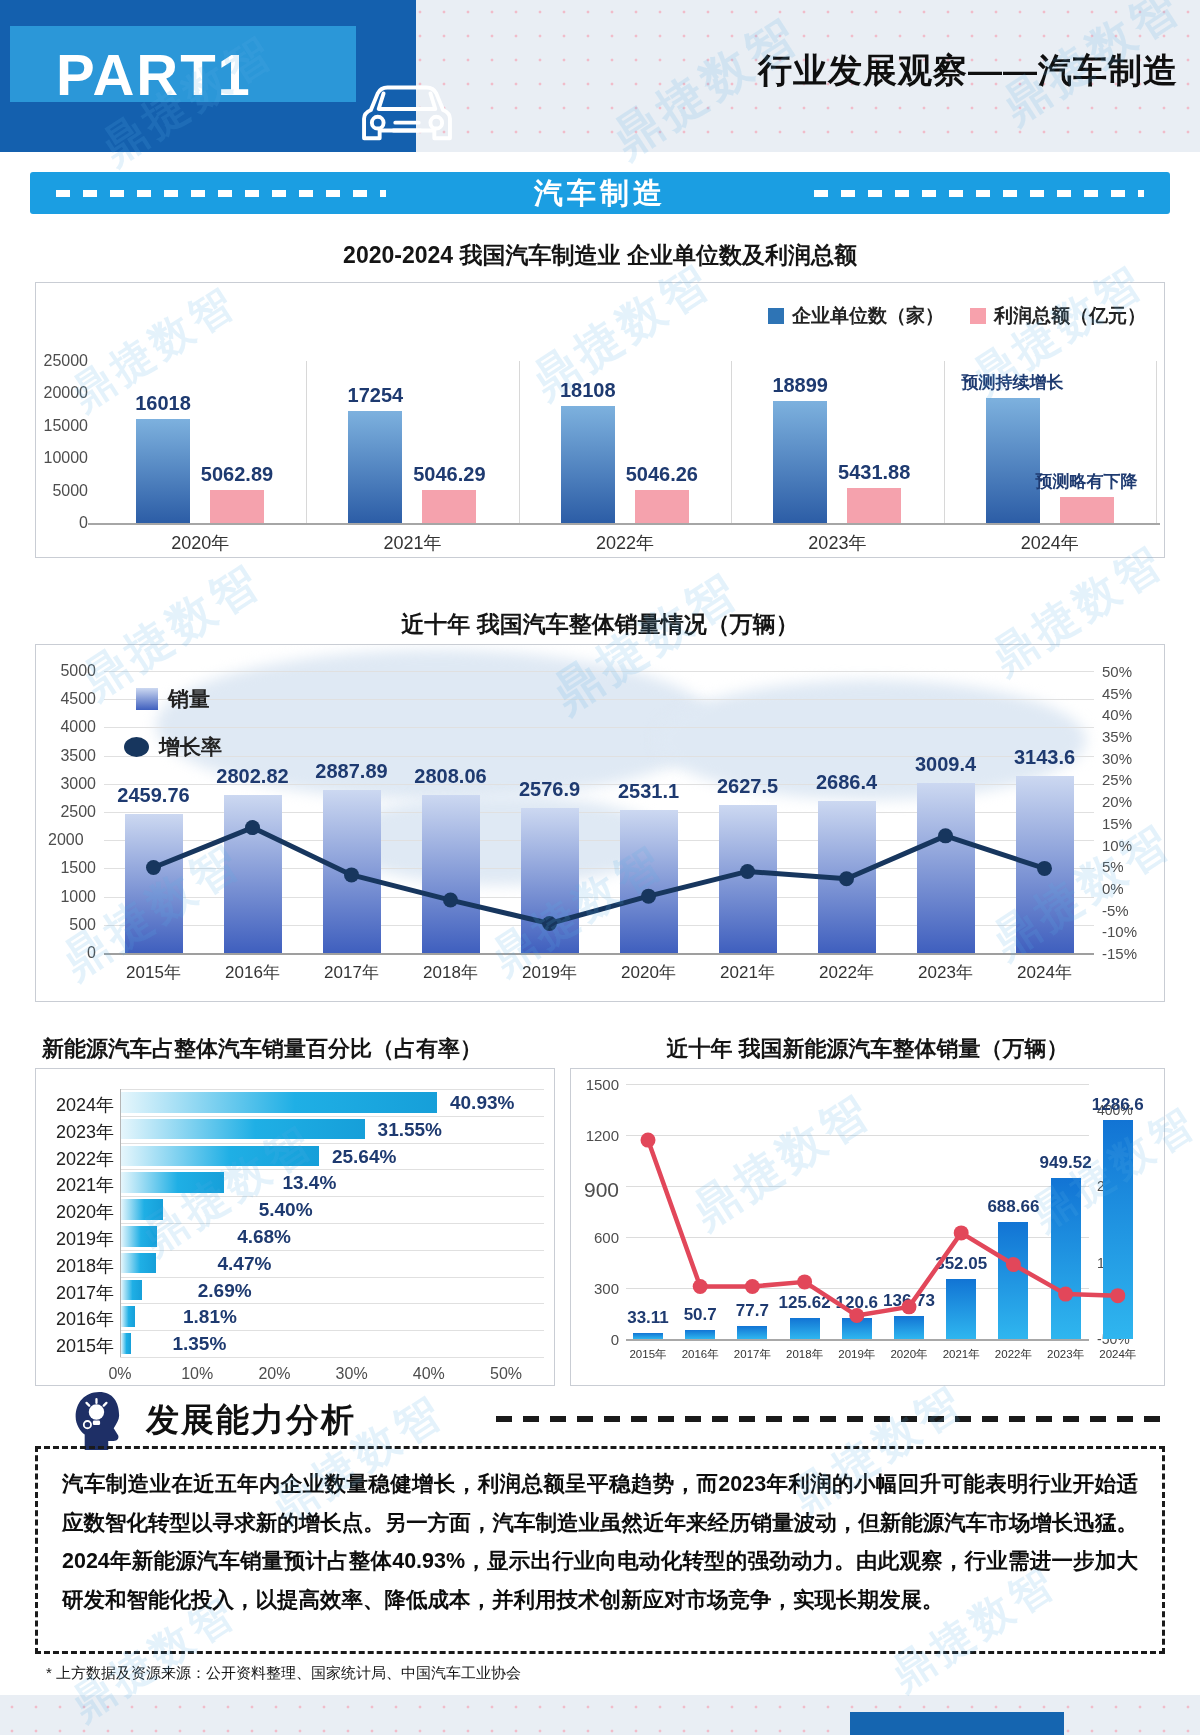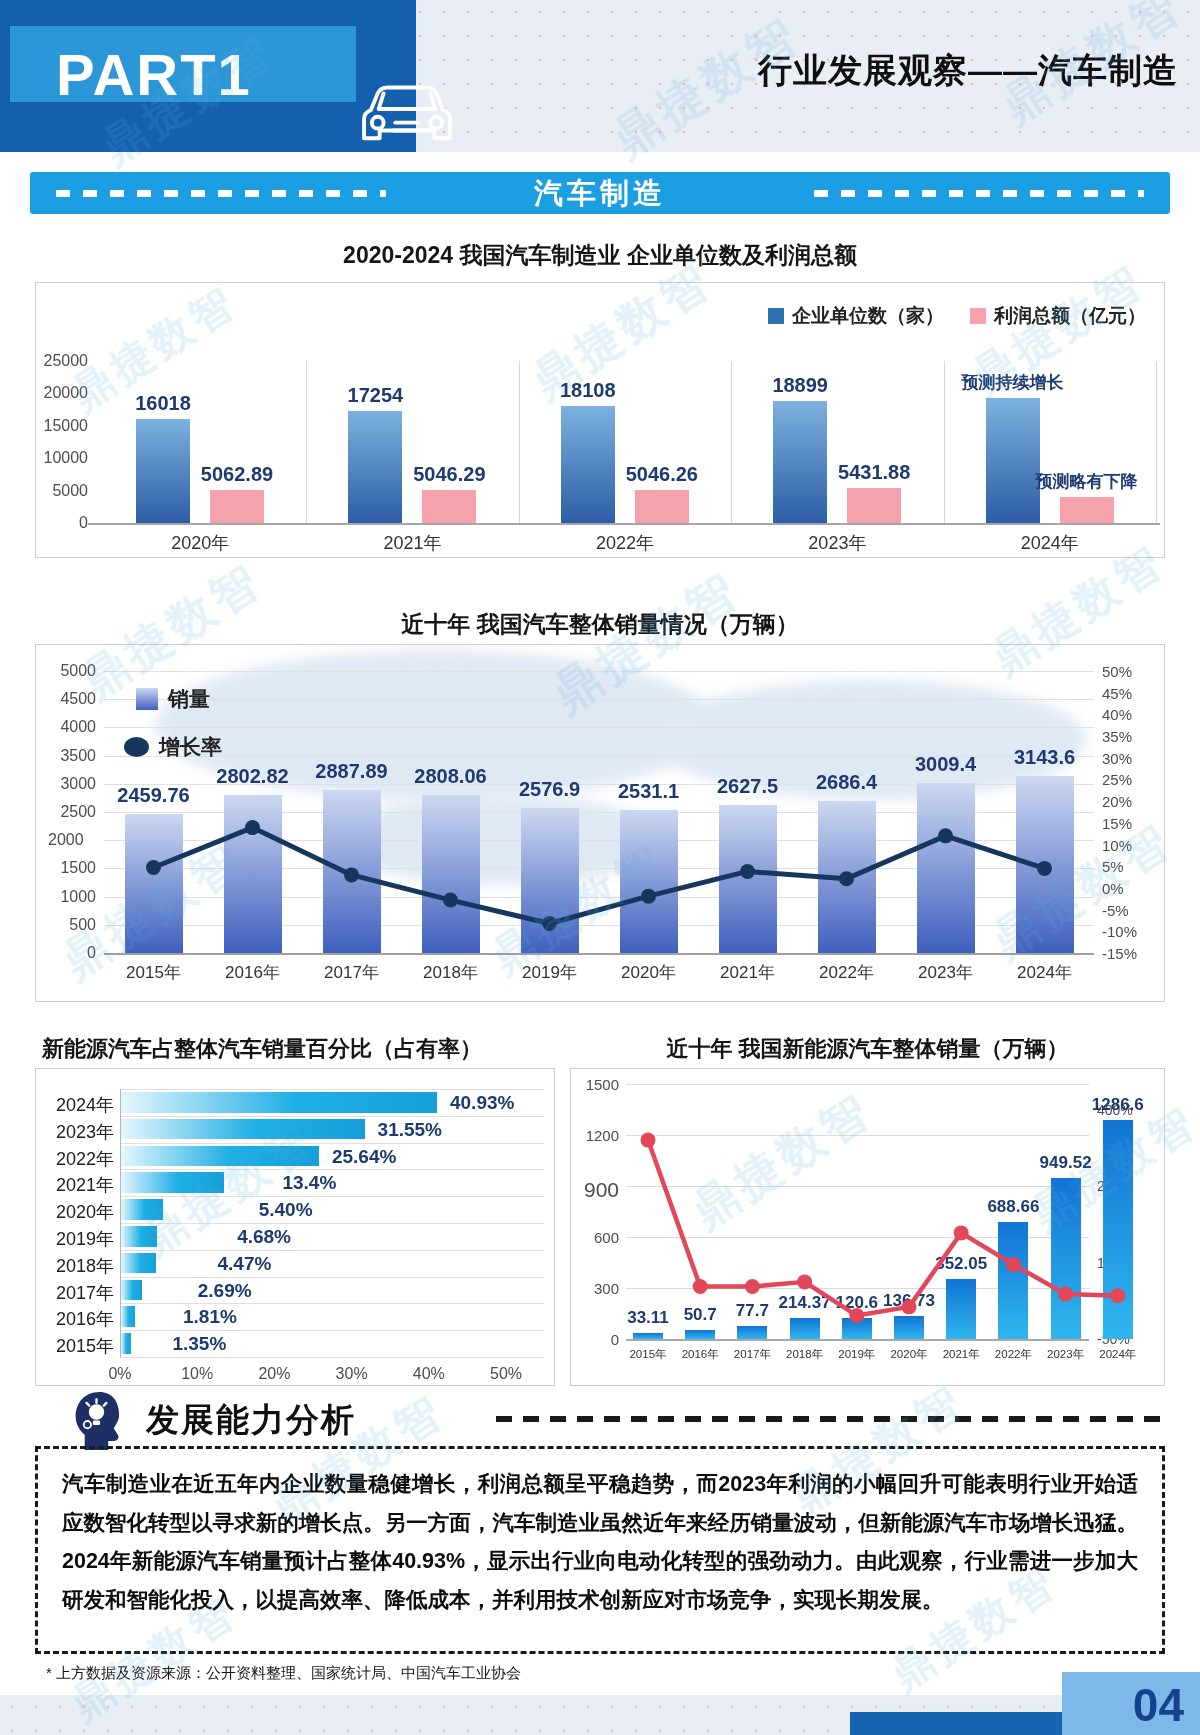--- a/index.html
+++ b/index.html
@@ -293,21 +293,21 @@
         <div class="bar" style="left: 62px; top: 264.371px; width: 30px; height: 5.6287px; background: linear-gradient(rgb(18, 116, 212), rgb(47, 182, 239)); position: absolute;"></div>
         <div class="vlabel" style="left: 32px; top: 239.371px; width: 90px; font-size: 17px; position: absolute;">33.11</div>
         <div class="catlab" style="left: 51px; top: 278px; width: 52px; font-size: 11.5px; position: absolute;">2015年</div>
         <div class="bar" style="left: 114.2px; top: 261.381px; width: 30px; height: 8.619px; background: linear-gradient(rgb(18, 116, 212), rgb(47, 182, 239)); position: absolute;"></div>
         <div class="vlabel" style="left: 84.2px; top: 236.381px; width: 90px; font-size: 17px; position: absolute;">50.7</div>
         <div class="catlab" style="left: 103.2px; top: 278px; width: 52px; font-size: 11.5px; position: absolute;">2016年</div>
         <div class="bar" style="left: 166.4px; top: 256.791px; width: 30px; height: 13.209px; background: linear-gradient(rgb(18, 116, 212), rgb(47, 182, 239)); position: absolute;"></div>
         <div class="vlabel" style="left: 136.4px; top: 231.791px; width: 90px; font-size: 17px; position: absolute;">77.7</div>
         <div class="catlab" style="left: 155.4px; top: 278px; width: 52px; font-size: 11.5px; position: absolute;">2017年</div>
         <div class="bar" style="left: 218.6px; top: 248.645px; width: 30px; height: 21.3554px; background: linear-gradient(rgb(18, 116, 212), rgb(47, 182, 239)); position: absolute;"></div>
-        <div class="vlabel" style="left: 188.6px; top: 223.645px; width: 90px; font-size: 17px; position: absolute;">214.37</div>
+        <div class="vlabel" style="left: 188.6px; top: 223.645px; width: 90px; font-size: 17px; position: absolute;">125.62</div>
         <div class="catlab" style="left: 207.6px; top: 278px; width: 52px; font-size: 11.5px; position: absolute;">2018年</div>
         <div class="bar" style="left: 270.8px; top: 249.498px; width: 30px; height: 20.502px; background: linear-gradient(rgb(18, 116, 212), rgb(47, 182, 239)); position: absolute;"></div>
         <div class="vlabel" style="left: 240.8px; top: 224.498px; width: 90px; font-size: 17px; position: absolute;">120.6</div>
         <div class="catlab" style="left: 259.8px; top: 278px; width: 52px; font-size: 11.5px; position: absolute;">2019年</div>
         <div class="bar" style="left: 323px; top: 246.756px; width: 30px; height: 23.2441px; background: linear-gradient(rgb(18, 116, 212), rgb(47, 182, 239)); position: absolute;"></div>
         <div class="vlabel" style="left: 293px; top: 221.756px; width: 90px; font-size: 17px; position: absolute;">136.73</div>
         <div class="catlab" style="left: 312px; top: 278px; width: 52px; font-size: 11.5px; position: absolute;">2020年</div>
         <div class="bar" style="left: 375.2px; top: 210.151px; width: 30px; height: 59.8485px; background: linear-gradient(rgb(18, 116, 212), rgb(47, 182, 239)); position: absolute;"></div>
         <div class="vlabel" style="left: 345.2px; top: 185.151px; width: 90px; font-size: 17px; position: absolute;">352.05</div>
         <div class="catlab" style="left: 364.2px; top: 278px; width: 52px; font-size: 11.5px; position: absolute;">2021年</div>
@@ -345,23 +345,20 @@
   </svg>
   <div class="abs ana-title" style="left:146px;top:1398px;">发展能力分析</div>
   <div class="abs ana-dash" style="left:496px;top:1416px;width:668px;"></div>
   <div class="abs ana-box" style="left:35px;top:1446px;width:1130px;height:208px;">
     <span>汽车制造业在近五年内企业数量稳健增长，利润总额呈平稳趋势，而2023年利润的小幅回升可能表明行业开始适应数智化转型以寻求新的增长点。另一方面，汽车制造业虽然近年来经历销量波动，但新能源汽车市场增长迅猛。2024年新能源汽车销量预计占整体40.93%，显示出行业向电动化转型的强劲动力。由此观察，行业需进一步加大研发和智能化投入，以提高效率、降低成本，并利用技术创新应对市场竞争，实现长期发展。</span>
   </div>
 
   <div class="abs footnote" style="left:46px;top:1664px;">* 上方数据及资源来源：公开资料整理、国家统计局、中国汽车工业协会</div>
   <div class="abs dotbg" style="left:0;top:1695px;width:1200px;height:40px;"></div>
   <div class="abs" style="left:850px;top:1712px;width:214px;height:23px;background:#1565b0;"></div>
-  <div class="abs" style="left:1062px;top:1672px;width:138px;height:63px;background:#7db9e8;">
-    <div class="pageno" style="text-align:right;padding:6px 16px 0 0;">04</div>
-  </div>
 
   <div id="wm-layer">
       <div class="wm" style="left: 90px; top: 70px; font-size: 44px;">鼎捷数智</div>
       <div class="wm" style="left: 600px; top: 55px; font-size: 48px;">鼎捷数智</div>
       <div class="wm" style="left: 990px; top: 25px; font-size: 46px;">鼎捷数智</div>
       <div class="wm" style="left: 60px; top: 320px; font-size: 42px;">鼎捷数智</div>
       <div class="wm" style="left: 520px; top: 300px; font-size: 46px;">鼎捷数智</div>
       <div class="wm" style="left: 960px; top: 300px; font-size: 44px;">鼎捷数智</div>
       <div class="wm" style="left: 70px; top: 600px; font-size: 46px;">鼎捷数智</div>
       <div class="wm" style="left: 540px; top: 610px; font-size: 48px;">鼎捷数智</div>

